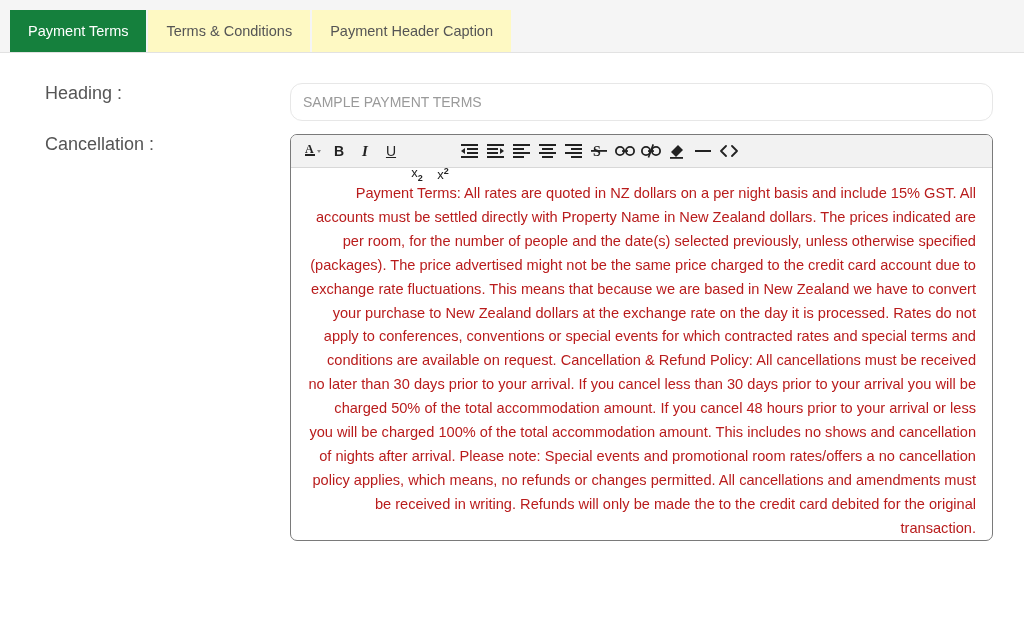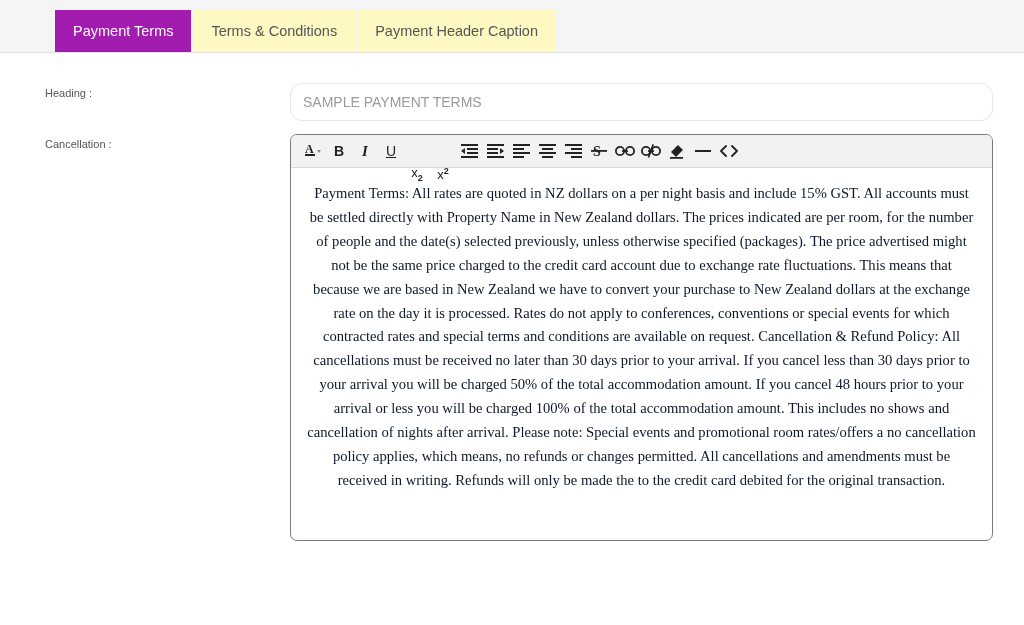--- a/index.html
+++ b/index.html
@@ -29,41 +29,40 @@
     color: #555555;
     background: #fef9c3;
     border: none;
     margin: 0;
     cursor: pointer;
     white-space: nowrap;
     user-select: none;
   }
   .tab + .tab { margin-left: 2px; }
   .tab.active {
-    background: #a21caf;
+    background: #15803d;
     color: #ffffff;
-    margin-left: 45px;
   }
 
   
   .content {
     position: relative;
     padding: 0;
   }
   .form-row {
     display: flex;
     align-items: flex-start;
   }
   .row-heading { padding-top: 30px; }
   .row-desc    { padding-top: 13px; }
 
   .label {
     width: 290px;
     padding-left: 45px;
-    font-size: 11px;
+    font-size: 18px;
     color: #555555;
     line-height: 20px;
     white-space: nowrap;
   }
   .field-col {
     width: 703px;
   }
 
   
   .heading-input {
@@ -116,25 +115,24 @@
   }
   .tool-txt.ital { font-style: italic; font-family: "Liberation Serif", serif; font-size: 15px; }
   .tool-txt.und  { text-decoration: underline; font-weight: normal; font-size: 14px; }
   .tool-sup { font-size: 13px; font-weight: normal; margin-top: 46px; }
   .tool-sup sub, .tool-sup sup { font-size: 9px; font-weight: bold; }
 
   .editor-body {
     padding: 14px 16px 10px 16px;
     font-size: 14.6px;
     line-height: 23.9px;
-    color: #0f172a;
-    text-align: center;
+    color: #b91c1c;
+    text-align: right;
     height: 372px;
     overflow: hidden;
-    font-family: Liberation Serif, serif;
   }
 
   
   .save-row {
     width: 993px;
     display: flex;
     justify-content: flex-end;
     padding-top: 16px;
   }
 </style>

